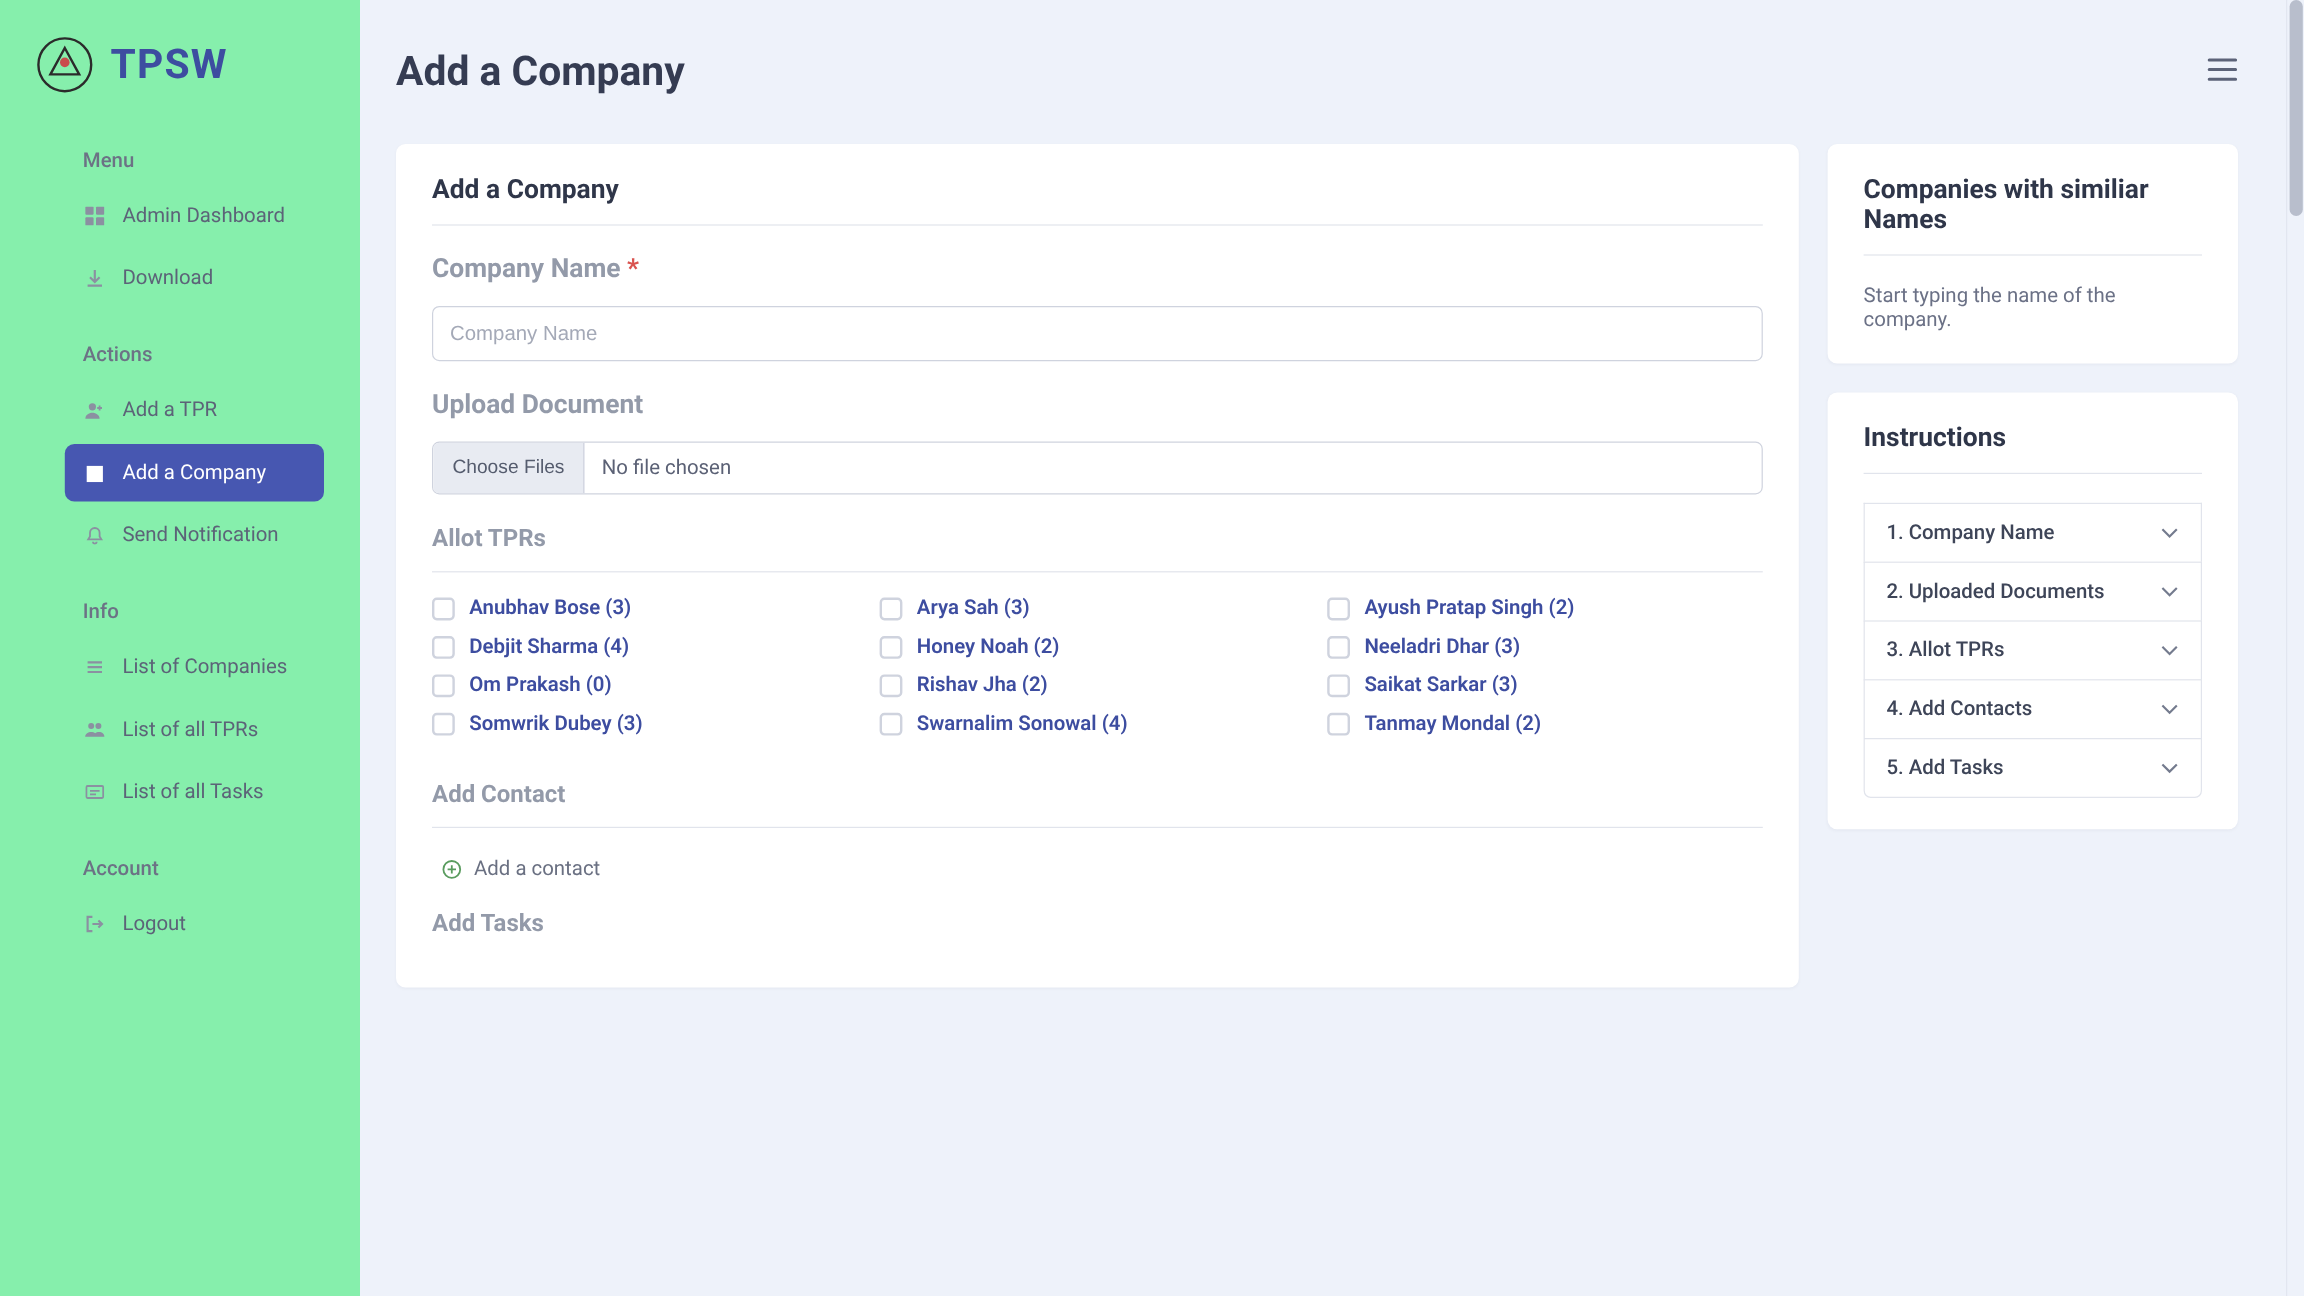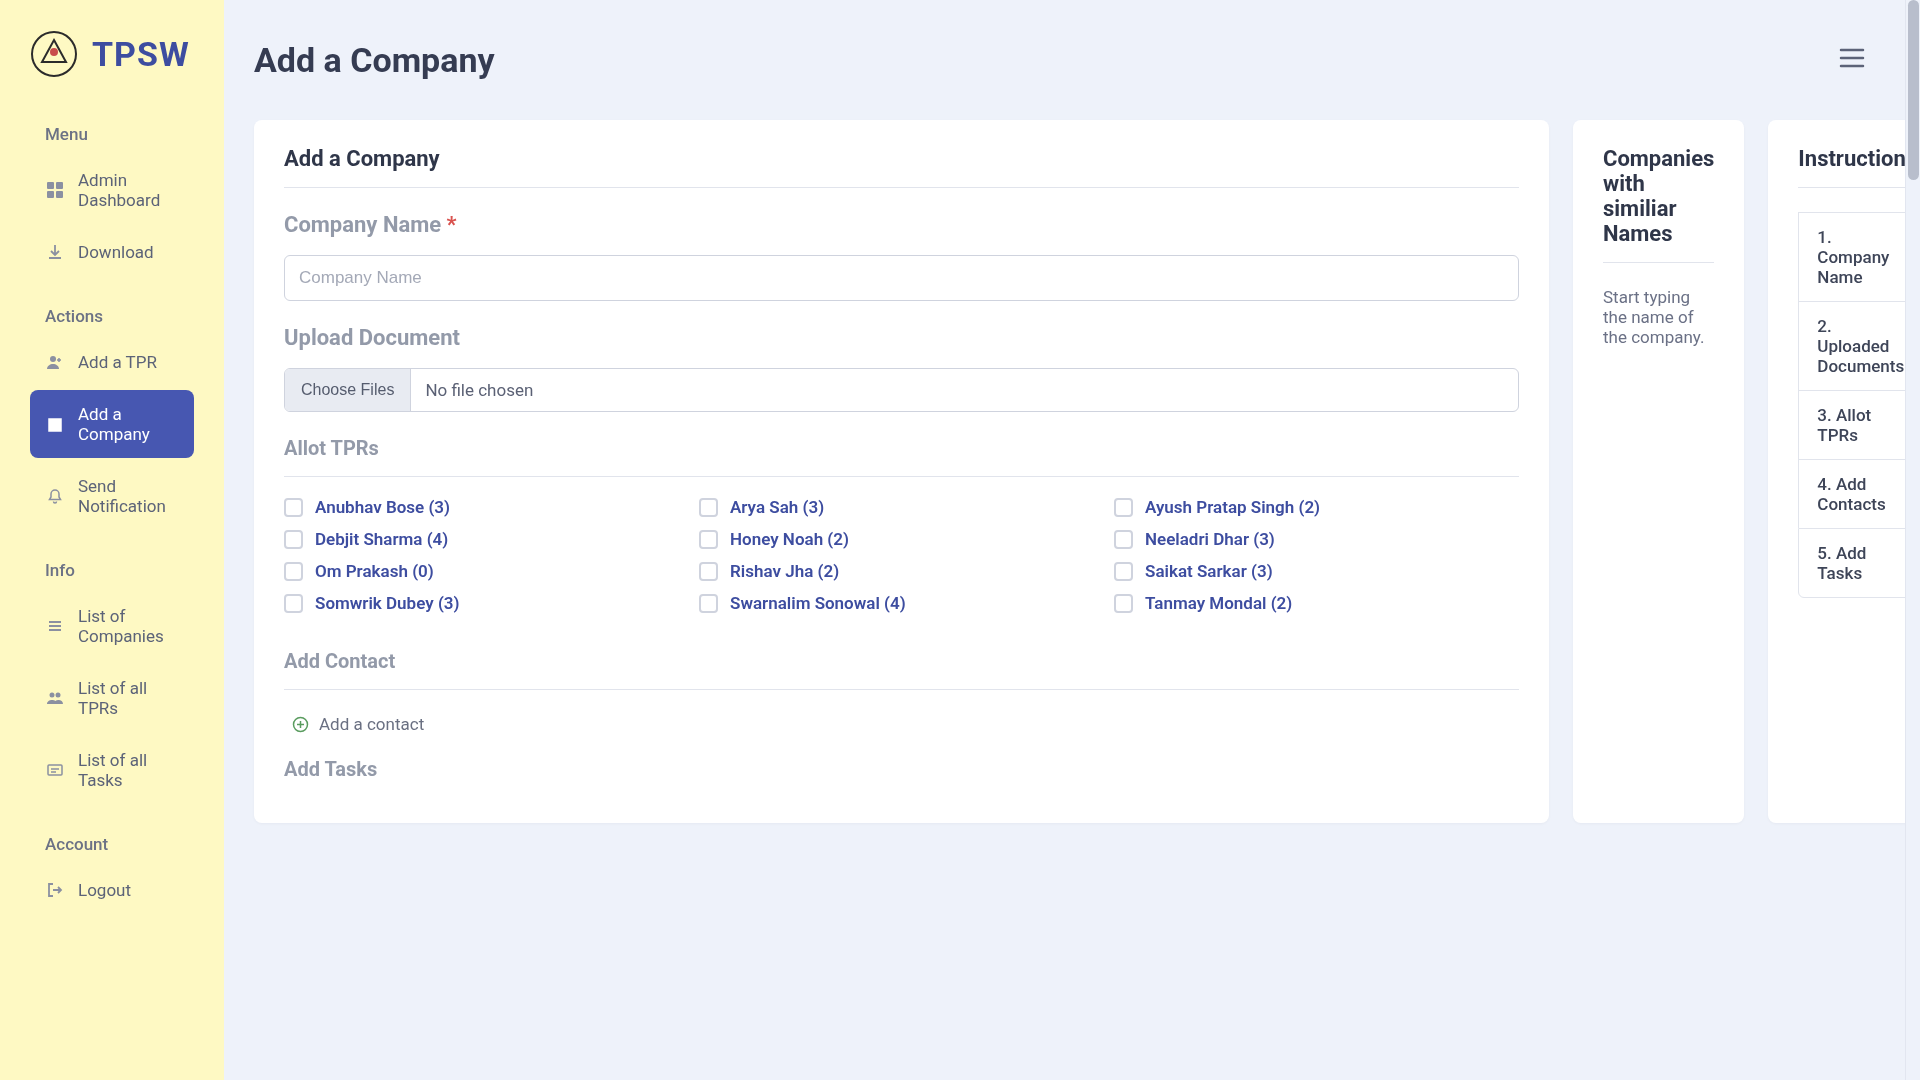--- a/index.html
+++ b/index.html
@@ -12,22 +12,22 @@
   background: #eef2fa;
   color: #3a4153;
   height: 1080px;
   width: 1920px;
   overflow: hidden;
   display: flex;
 }
 
 
 .sidebar {
-  width: 224px;
-  background: #fef9c3;
+  width: 300px;
+  background: #86efac;
   padding: 30px 0;
   display: flex;
   flex-direction: column;
 }
 .brand {
   display: flex;
   align-items: center;
   gap: 14px;
   padding: 0 30px 20px 30px;
 }
@@ -40,20 +40,21 @@
 }
 .brand-title {
   font-size: 34px;
   font-weight: 700;
   color: #3d4da0;
   letter-spacing: 1px;
 }
 .nav-section {
   margin-top: 14px;
   padding: 0 30px;
+  margin-left: 24px;
 }
 .nav-heading {
   font-size: 17px;
   color: #6c7285;
   padding: 12px 15px;
   font-weight: 500;
 }
 .nav-item {
   display: flex;
   align-items: center;
@@ -104,23 +105,23 @@
   cursor: pointer;
 }
 .content-row {
   display: flex;
   gap: 24px;
 }
 .col-left {
   flex: 1;
 }
 .col-right {
-  width: 292px;
-  display: flex;
-  flex-direction: row;
+  width: 342px;
+  display: flex;
+  flex-direction: column;
   gap: 24px;
 }
 
 .card {
   background: #ffffff;
   border-radius: 8px;
   padding: 26px 30px;
   box-shadow: 0 1px 3px rgba(15, 20, 40, 0.04);
 }
 .card-title {

